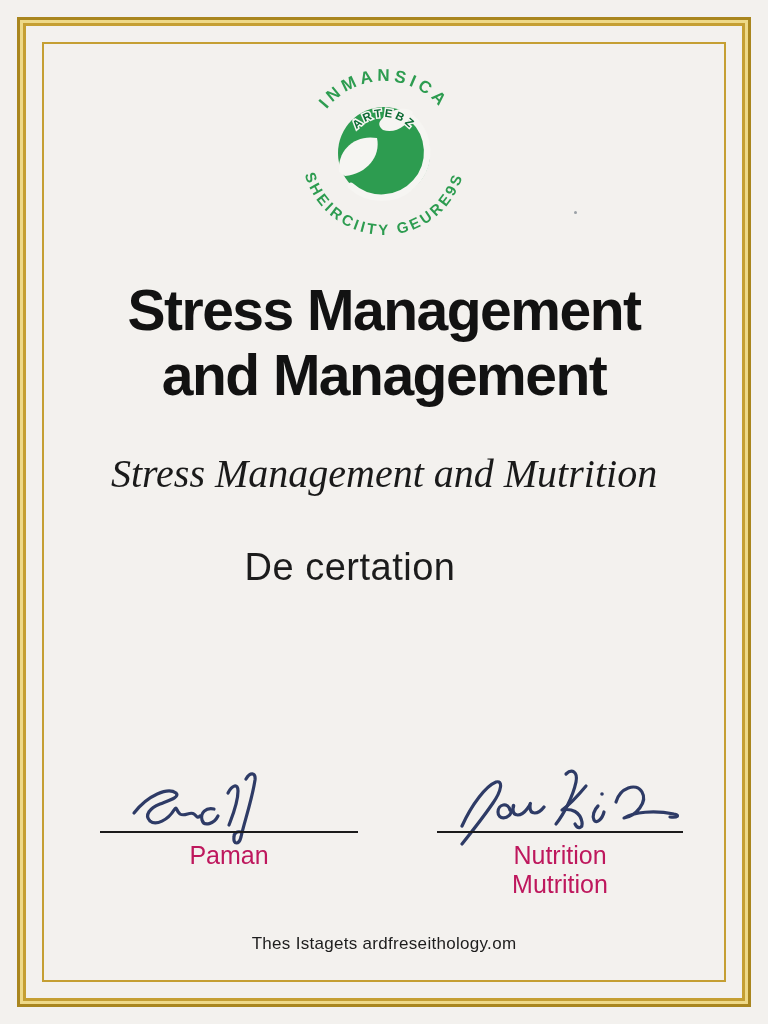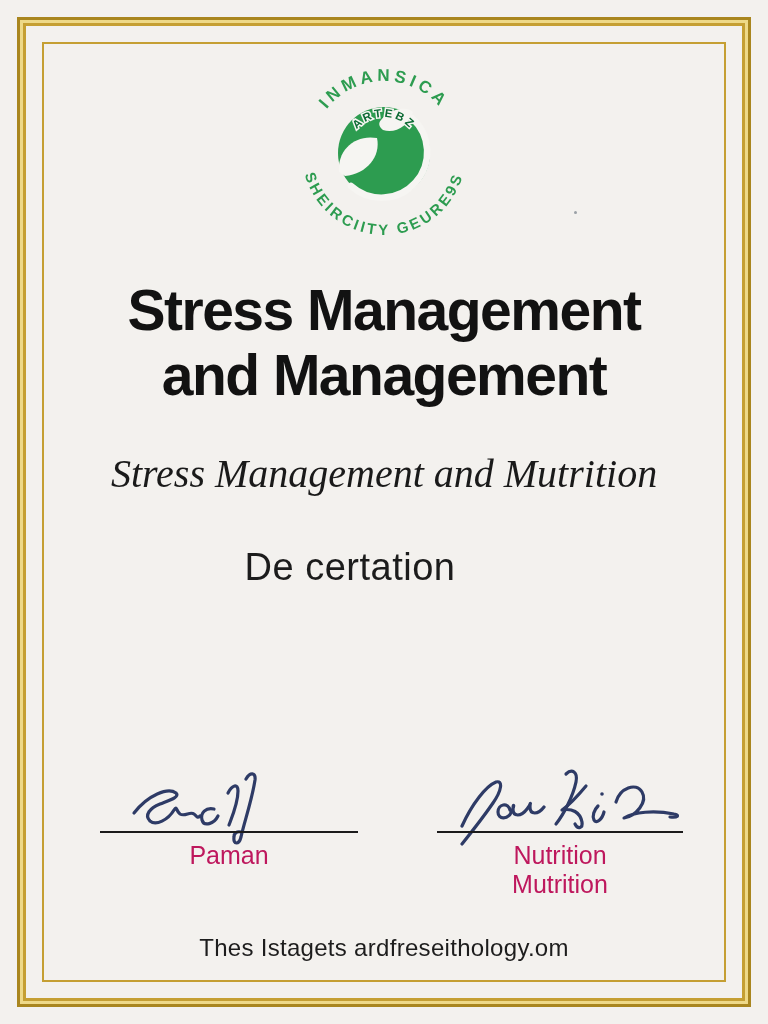--- a/index.html
+++ b/index.html
@@ -42,21 +42,21 @@
   .sig-svg.left{left:110px;top:765px;width:250px;height:80px;}
   .sig-svg.right{left:430px;top:758px;width:260px;height:88px;}
   .sig-line{position:absolute;top:831px;height:2px;background:#1b1b1b;}
   .sig-line.left{left:100px;width:258px;}
   .sig-line.right{left:437px;width:246px;}
   .sig-names{position:absolute;top:841px;text-align:center;font-size:25px;line-height:29px;color:#be185d;}
   .sig-names.left{left:100px;width:258px;}
   .sig-names.right{left:437px;width:246px;}
 
   .footer{position:absolute;top:934px;left:0;width:768px;text-align:center;
-    font-size:24px;color:#1d1d1d;letter-spacing:0.3px;}
+    font-size:17px;color:#1d1d1d;letter-spacing:0.3px;}
 
   .speck{position:absolute;left:574px;top:211px;width:3px;height:3px;border-radius:50%;background:#9aa0a6;}
 </style>
 </head>
 <body>
 
 <div class="page">
 
   <div class="frame-band">
     <div class="frame-band-mid">

